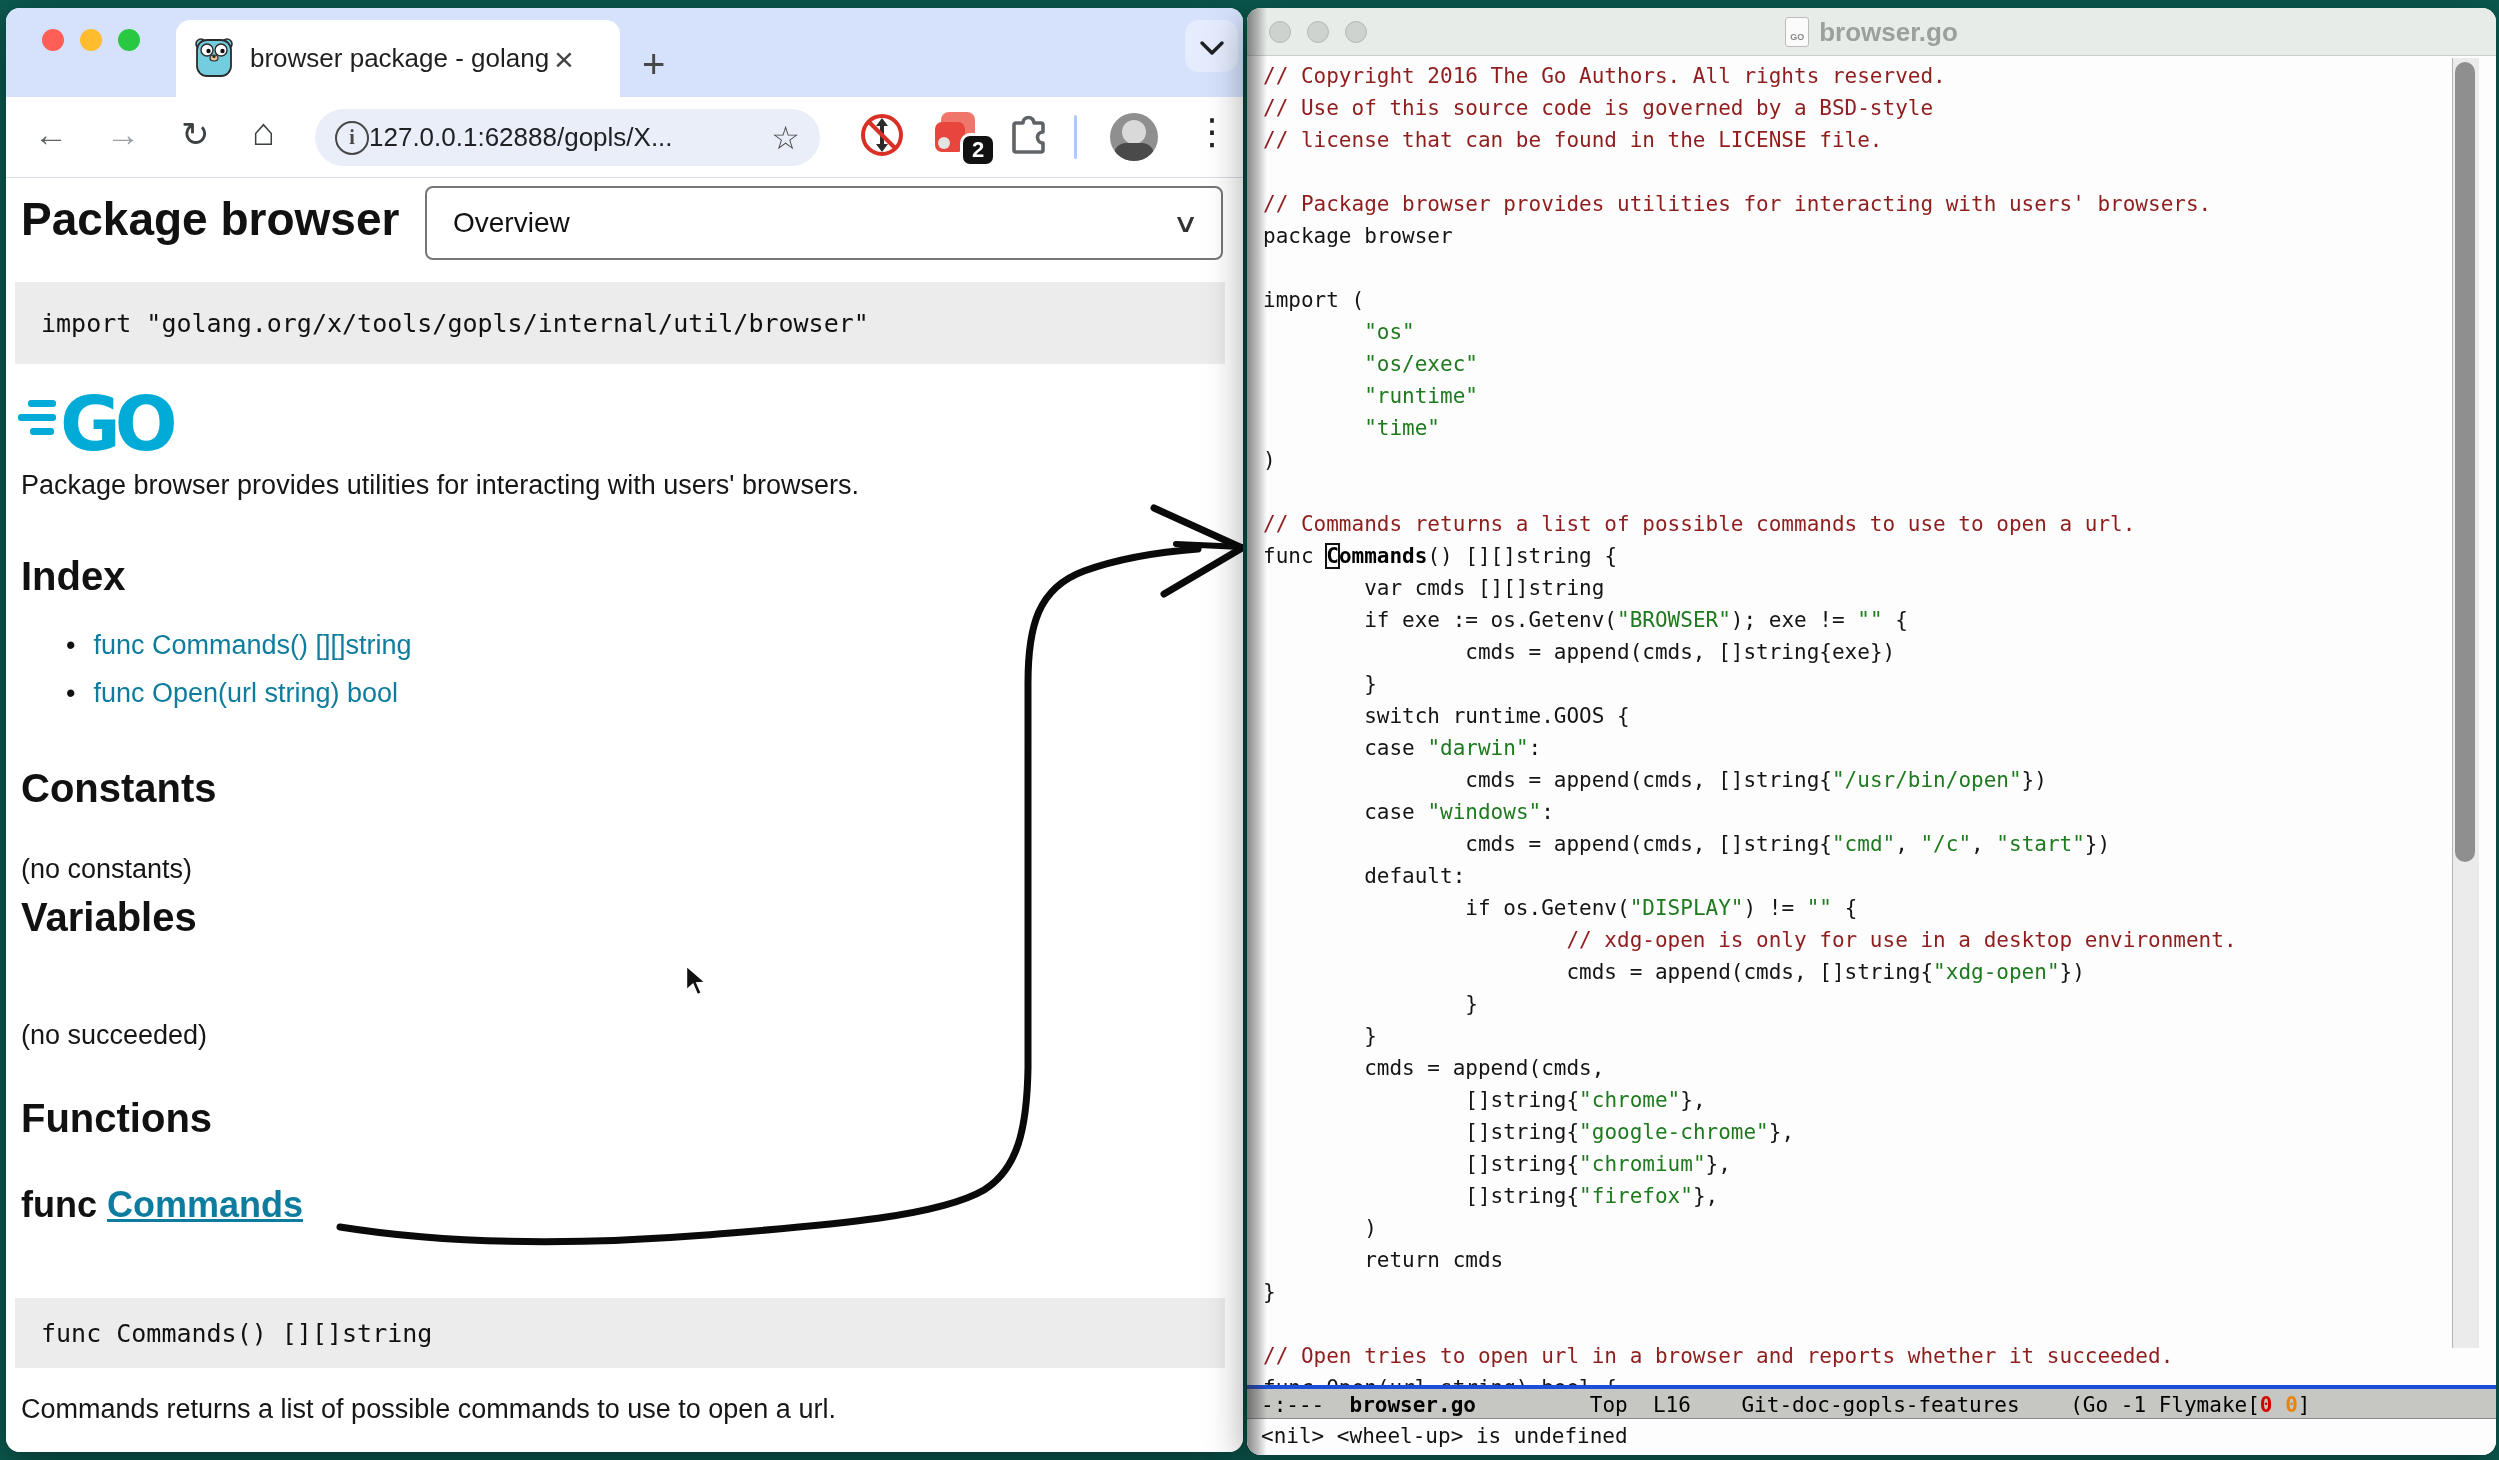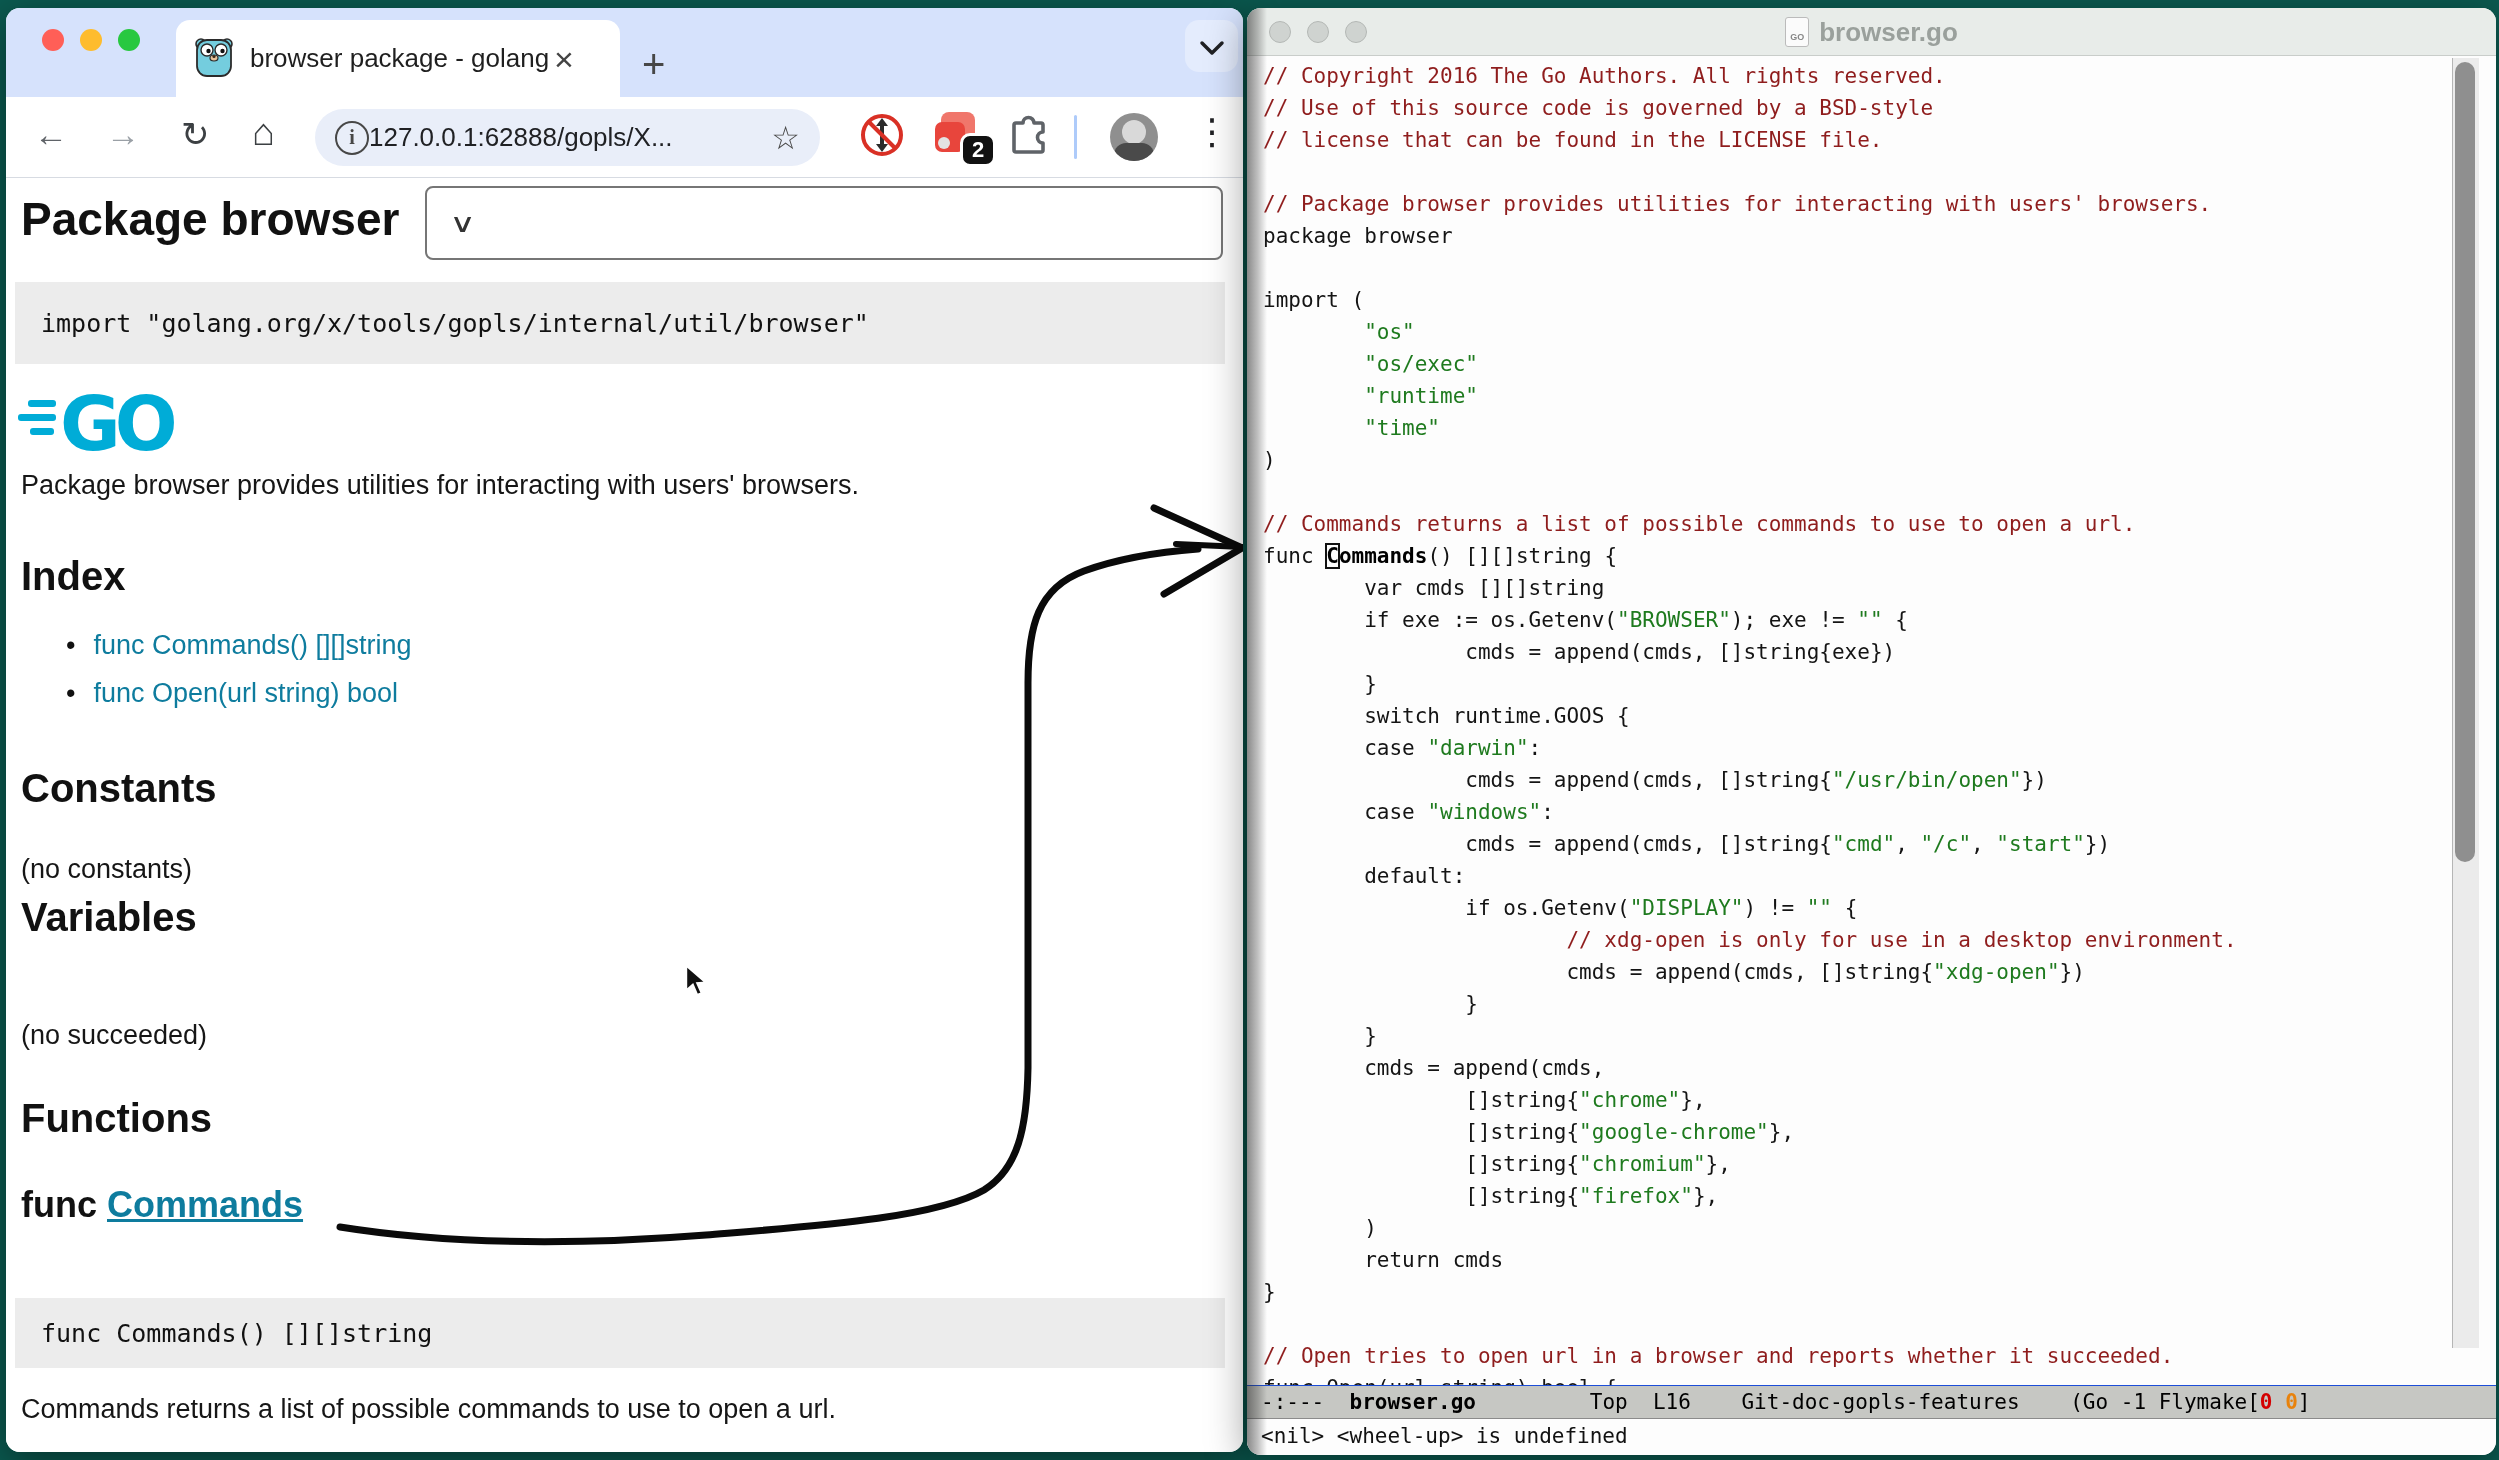--- a/index.html
+++ b/index.html
@@ -95,21 +95,21 @@
   #code-pane{left:0;top:48px;width:1249px;height:1330px;background:#fdfdfd;overflow:hidden;cursor:text;}
   #code-text{position:absolute;left:16px;top:4px;font-family:"DejaVu Sans Mono",monospace;font-size:21px;
     line-height:32px;white-space:pre;tab-size:8;-moz-tab-size:8;color:#111;}
   .seg-n{color:#141414;}
   .seg-c{color:#8f1d1d;}
   .seg-s{color:#1e7a1e;}
   .seg-f{color:#000;font-weight:bold;}
   .seg-k{color:#000;font-weight:bold;outline:2px solid #111;outline-offset:-1px;}
   #escrollbar-track{left:1205px;top:50px;width:26px;height:1290px;background:#ebebeb;border-left:1px solid #b5b5b5;}
   #escrollbar-thumb{left:2px;top:4px;width:20px;height:800px;background:#8f8f8f;border-radius:10px;}
-  #modeline{left:0;top:1377px;width:1249px;height:34px;background:#c6c7c3;border-top:1px solid #1d4ed8;
+  #modeline{left:0;top:1377px;width:1249px;height:34px;background:#c6c7c3;border-top:4px solid #1d4ed8;
     border-bottom:1px solid #8b8b8b;box-sizing:border-box;font-family:"DejaVu Sans Mono",monospace;
     font-size:21px;color:#000;white-space:pre;overflow:hidden;line-height:32px;padding-left:14px;}
   .ml-b{font-weight:bold;}
   .ml-r{color:#d40000;font-weight:bold;}
   .ml-o{color:#e8820c;font-weight:bold;}
   #echo-area{left:0;top:1411px;width:1249px;height:36px;background:#fdfdfd;
     font-family:"DejaVu Sans Mono",monospace;font-size:21px;color:#111;line-height:34px;padding-left:14px;white-space:pre;}
   #emacs-shadow{left:0;top:0;width:20px;height:1447px;
     background:linear-gradient(to right, rgba(40,40,40,.55), rgba(40,40,40,.28) 55%, rgba(40,40,40,0));pointer-events:none;}
 </style>
@@ -193,20 +193,21 @@
       <span class="body"></span>
     </span>
 
     <span id="menu-icon" class="abs">⋮</span>
   </div>
 
   <div id="page" class="abs">
     <h1 id="page-title" class="abs">Package browser</h1>
 
     <div id="nav-select" class="abs">
+      <span class="sel-text">Overview</span>
       <span class="sel-chev">∨</span>
     </div>
 
     <div id="import-box" class="abs">
       <code>import "golang.org/x/tools/gopls/internal/util/browser"</code>
     </div>
 
     <div id="go-logo" class="abs">
       <svg width="170" height="92" viewBox="0 0 170 92">
         <rect x="10" y="28" width="28" height="7" rx="3" fill="#00acd7"></rect>

